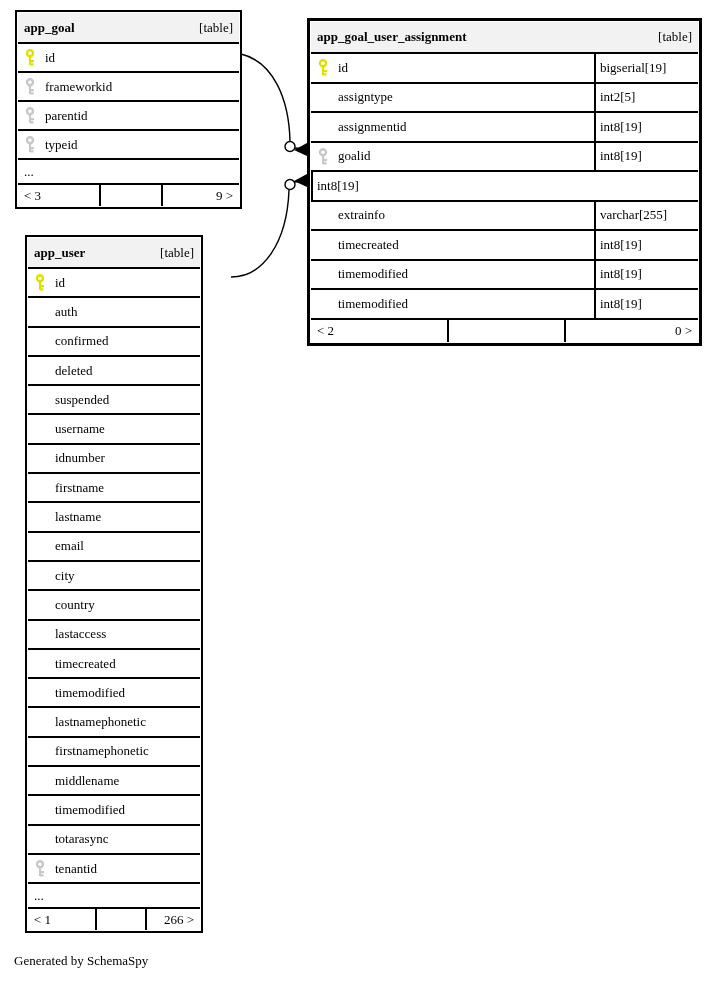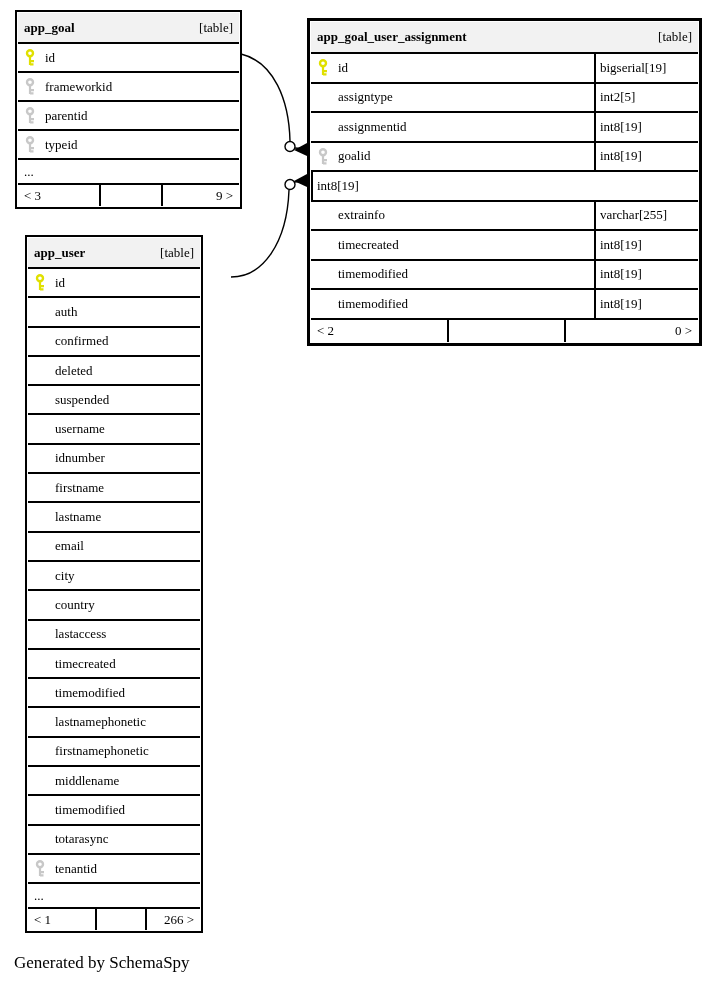--- a/index.html
+++ b/index.html
@@ -103,21 +103,21 @@
     display: flex;
     align-items: center;
     padding: 0 6px;
   }
   .fcell + .fcell { border-left: 2px solid #000000; }
   .fcell.fright { justify-content: flex-end; flex: 1 1 auto; }
   .generated-note {
     position: absolute;
     left: 14px;
     top: 953px;
-    font-size: 17px;
+    font-size: 13px;
     z-index: 2;
   }
 </style>
 </head>
 <body>
 
 <div class="canvas">
 
   <svg class="rel-overlay" viewBox="0 0 720 981">
     <g>

